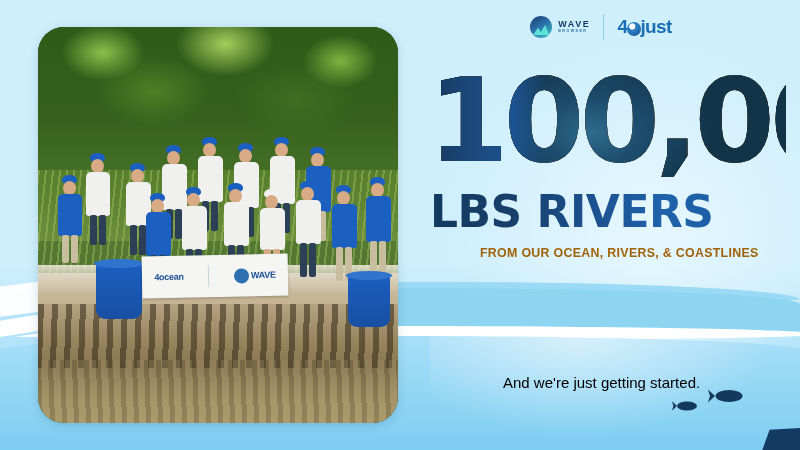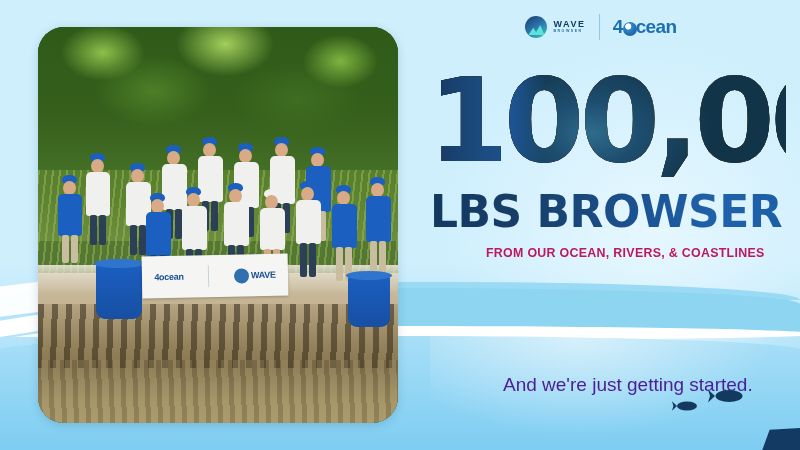--- a/index.html
+++ b/index.html
@@ -216,33 +216,33 @@
   .lbs {
     position:absolute; left:28px; top:190px;
     font-family:"DejaVu Sans", sans-serif;
     font-size:44px; font-weight:700; letter-spacing:-.5px; line-height:1;
     background-image:linear-gradient(90deg,#12395f 0%,#173f69 28%,#1c5190 58%,#1f62ab 82%,#1d5fa6 100%);
     -webkit-background-clip:text; background-clip:text;
     color:transparent; -webkit-text-fill-color:transparent;
     white-space:nowrap;
   }
   .subline {
-    position:absolute; left:47px; top:246px;
-    font-size:12.4px; font-weight:700; letter-spacing:.3px; color:#be185d;
+    position:absolute; left:41px; top:246px;
+    font-size:12.4px; font-weight:700; letter-spacing:.3px; color:#a16207;
     white-space:nowrap;
     padding-left:37px;
   }
 
   .tagline {
     position:absolute; left:74px; top:352px;
     font-size:16.5px; font-weight:700; color:#153a57; white-space:nowrap;
   }
   .tagline-sub {
     position:absolute; left:101px; top:374px;
-    font-size:19px; font-weight:400; color:#4c1d95; white-space:nowrap;
+    font-size:15px; font-weight:400; color:#000000; white-space:nowrap;
   }
 </style>
 </head>
 <body>
 
 <div class="stage">
 
   <div class="bg-base"></div>
   <div class="bg-glow"></div>
   <div class="wave-band-2"></div>
@@ -390,29 +390,29 @@
         <span class="wave-mark"></span>
         <span class="wave-word">
           <span class="w1">WAVE</span>
           <span class="w2">BROWSER</span>
         </span>
       </span>
       <span class="logo-div"></span>
       <span class="logo-4ocean">
         <span>4</span>
         <span class="o-mark"></span>
-        <span>cean</span>
+        <span>just</span>
       </span>
     </div>
 
     <div class="number-wrap">
       <div class="number-text">100,000</div>
     </div>
 
-    <div class="lbs">LBS BROWSER</div>
+    <div class="lbs">LBS RIVERS</div>
     <div class="subline">FROM OUR OCEAN, RIVERS, &amp; COASTLINES</div>
 
     <div class="tagline-sub">And we're just getting started.</div>
   </div>
 
   <div class="fish fish-1">
     <svg width="26" height="12" viewBox="0 0 26 12" fill="currentColor">
       <ellipse cx="15" cy="6" rx="10" ry="4.6"></ellipse>
       <path d="M5 6 L0 1.2 L1.4 6 L0 10.8 Z"></path>
     </svg>

